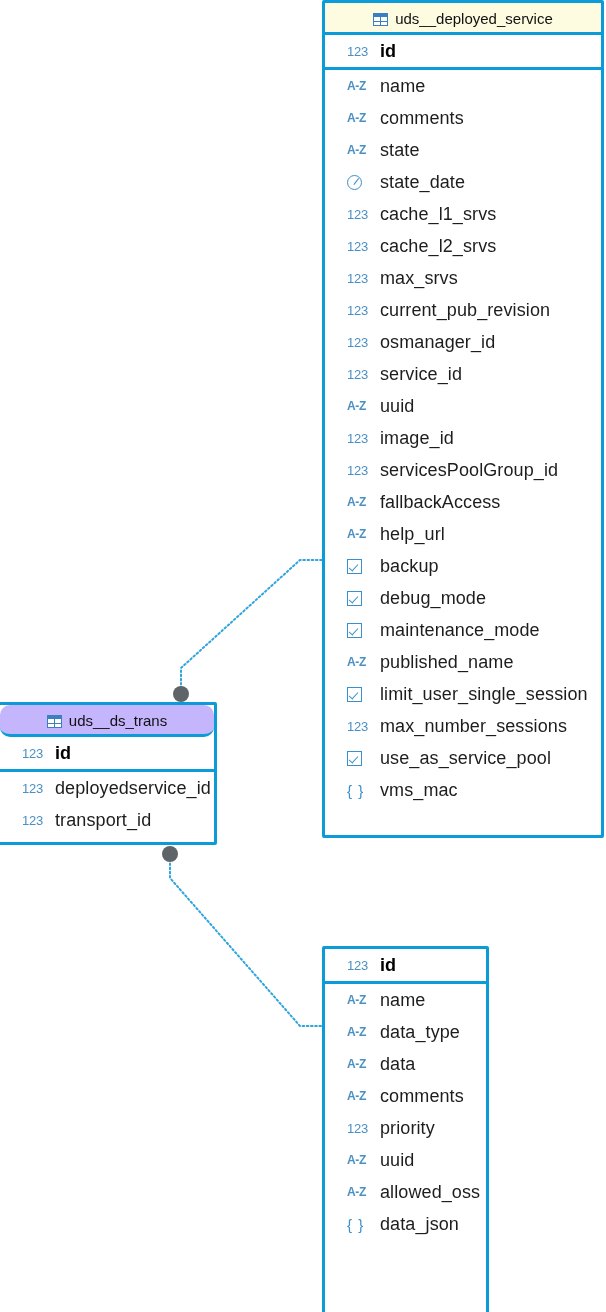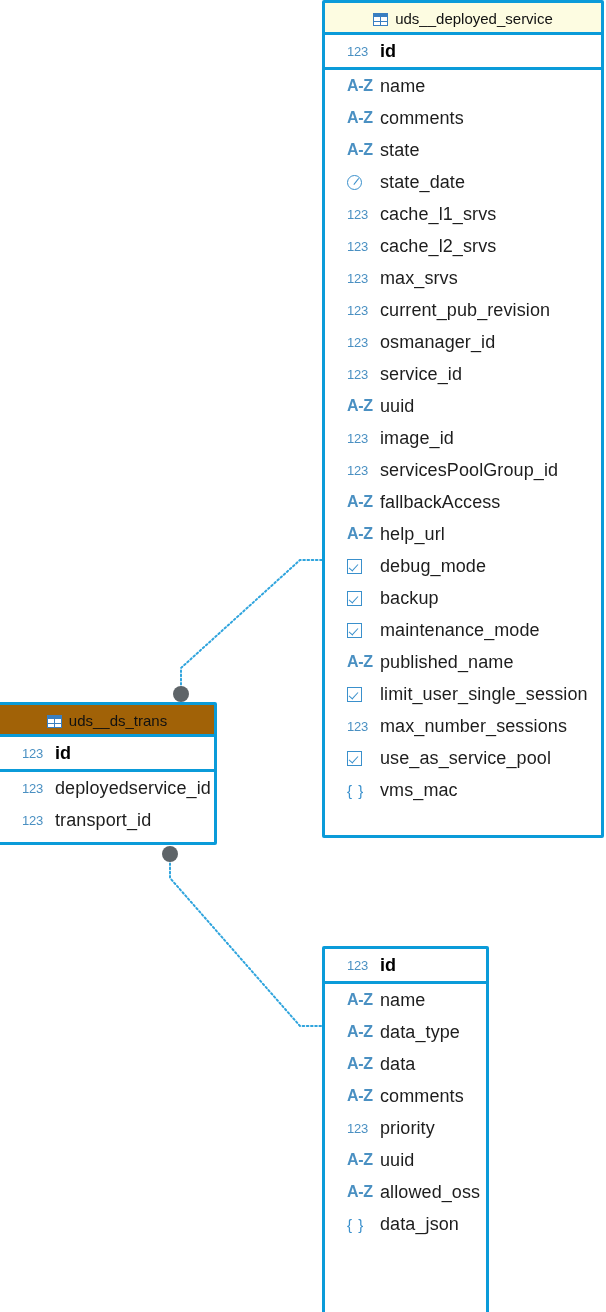--- a/index.html
+++ b/index.html
@@ -50,21 +50,21 @@
     line-height: 32px;
     text-align: center;
     font-size: 15px;
     color: #1a1a1a;
     white-space: nowrap;
     overflow: hidden;
     border-bottom: 3px solid #0b9bd9;
     padding: 0 6px;
   }
   .entity-header.theme-cream { background: #fdfce1; }
-  .entity-header.theme-orange { background: #a16207; }
+  .entity-header.theme-orange { background: #c4b5fd; border-radius: 10px; }
 
   .header-inner {
     display: inline-flex;
     align-items: center;
     gap: 7px;
     height: 32px;
   }
   .header-title { font-size: 15px; color: #111111; }
 
   
@@ -132,21 +132,21 @@
   .col-row.is-pk .cname { font-weight: bold; color: #000000; }
 
   
   .g-num {
     font-size: 13px;
     color: #4a90c2;
     font-family: "Liberation Sans", sans-serif;
     letter-spacing: -0.2px;
   }
   .g-str {
-    font-size: 16px;
+    font-size: 12px;
     font-weight: bold;
     color: #4a90c2;
     letter-spacing: -0.3px;
   }
   .g-bool {
     display: inline-block;
     width: 15px;
     height: 15px;
     box-sizing: border-box;
     border: 1.5px solid #3a90cc;
@@ -311,27 +311,27 @@
           <div class="col-row">
             <span class="ctype">
               <span class="g-str">A-Z</span>
             </span>
             <span class="cname">help_url</span>
           </div>
           <div class="col-row">
             <span class="ctype">
               <span class="g-bool"></span>
             </span>
+            <span class="cname">backup</span>
+          </div>
+          <div class="col-row">
+            <span class="ctype">
+              <span class="g-bool"></span>
+            </span>
             <span class="cname">debug_mode</span>
-          </div>
-          <div class="col-row">
-            <span class="ctype">
-              <span class="g-bool"></span>
-            </span>
-            <span class="cname">backup</span>
           </div>
           <div class="col-row">
             <span class="ctype">
               <span class="g-bool"></span>
             </span>
             <span class="cname">maintenance_mode</span>
           </div>
           <div class="col-row">
             <span class="ctype">
               <span class="g-str">A-Z</span>

